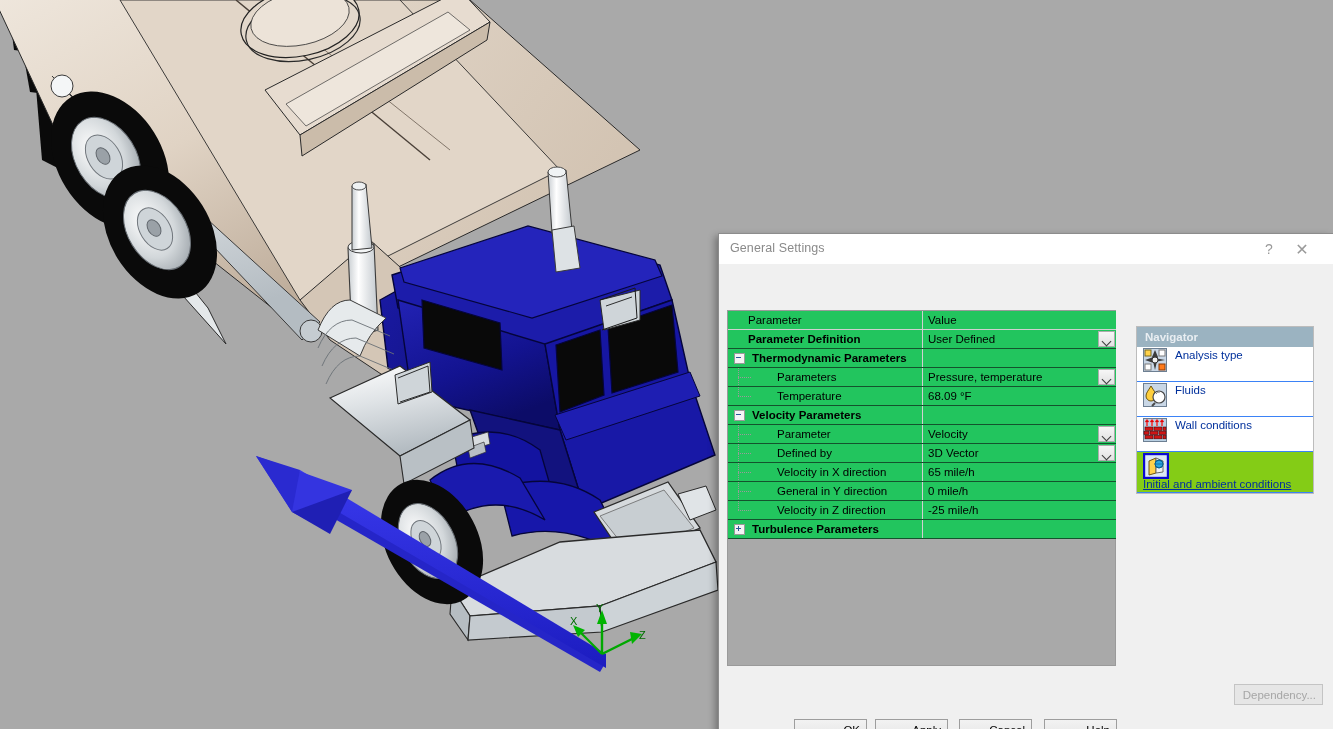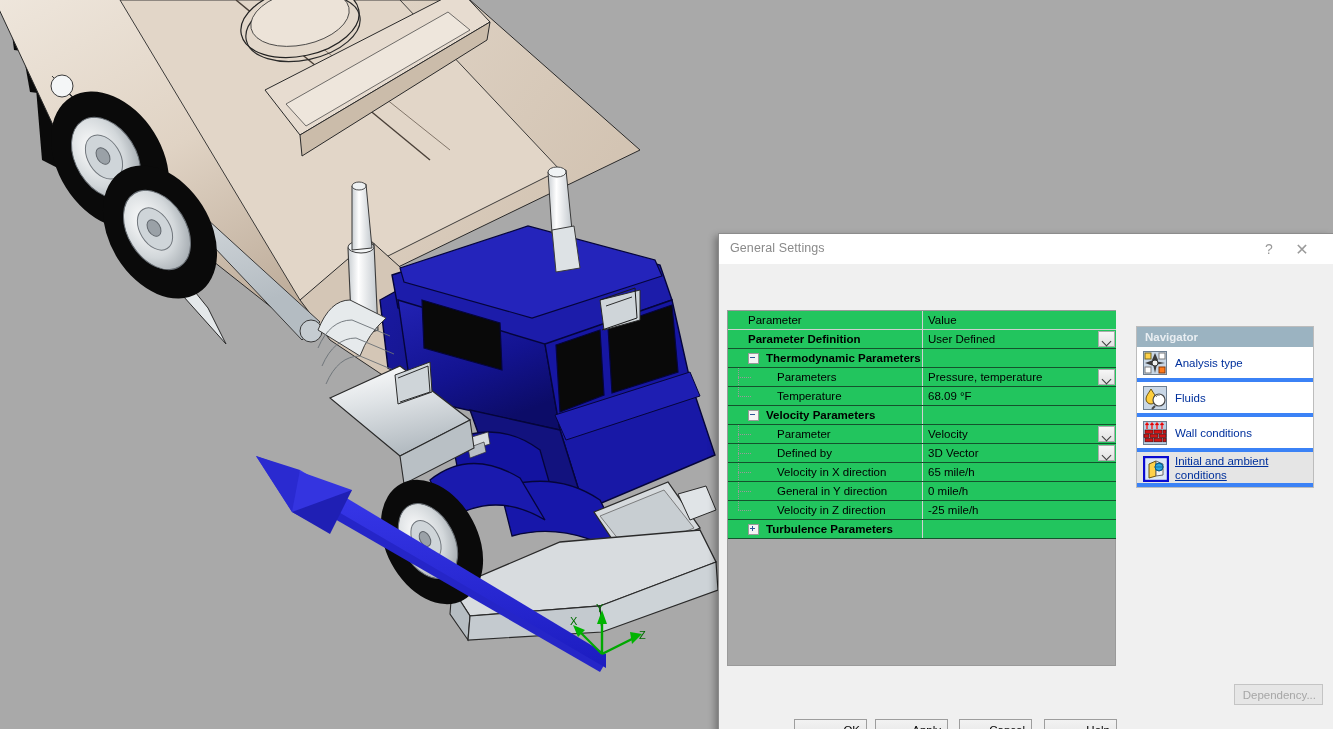--- a/index.html
+++ b/index.html
@@ -112,21 +112,21 @@
   }
   .col-name { width: 194px; border-right: 1px solid #d0d0d0 !important; }
   .col-val  { width: 193px; }
 
   .cell-name { padding-left: 2px; display: flex; align-items: center; height: 18px; }
   .cell-val  { padding-left: 5px; display: flex; align-items: center; height: 18px; position: relative; }
 
   .lbl-plain   { font-weight: normal; }
   .lbl-bold    { font-weight: bold; }
 
-  .indent-hdr  { padding-left: 20px; }
+  .indent-hdr  { padding-left: 6px; }
   .indent-grp  { padding-left: 20px; }
   .indent-leaf { padding-left: 49px; }
 
   
   .tgl {
     width: 9px; height: 9px;
     border: 1px solid #9a9a9a;
     background: #f4f4f4;
     display: inline-block;
     position: relative;
@@ -208,29 +208,29 @@
     background: #9bb3c1;
     color: #e9eef2;
     font-size: 11.5px;
     font-weight: bold;
     line-height: 20px;
     padding-left: 8px;
     box-sizing: border-box;
   }
   .nav-item {
     display: flex;
-    align-items: center;
+    align-items: flex-start;
     min-height: 35px;
     padding: 1px 4px 1px 6px;
-    border-bottom: 4px solid #3b82f6;
+    border-bottom: 1px solid #3b82f6;
     background: #ffffff;
     box-sizing: border-box;
     cursor: default;
   }
-  .nav-item.selected { background: #e5e5e5; }
+  .nav-item.selected { background: #84cc16; flex-direction: column; }
   .nav-icon {
     width: 24px; height: 24px;
     flex: 0 0 auto;
     margin-right: 8px;
     position: relative;
   }
   .nav-icon svg { display: block; }
   .nav-label {
     font-size: 11.5px;
     color: #00309c;

